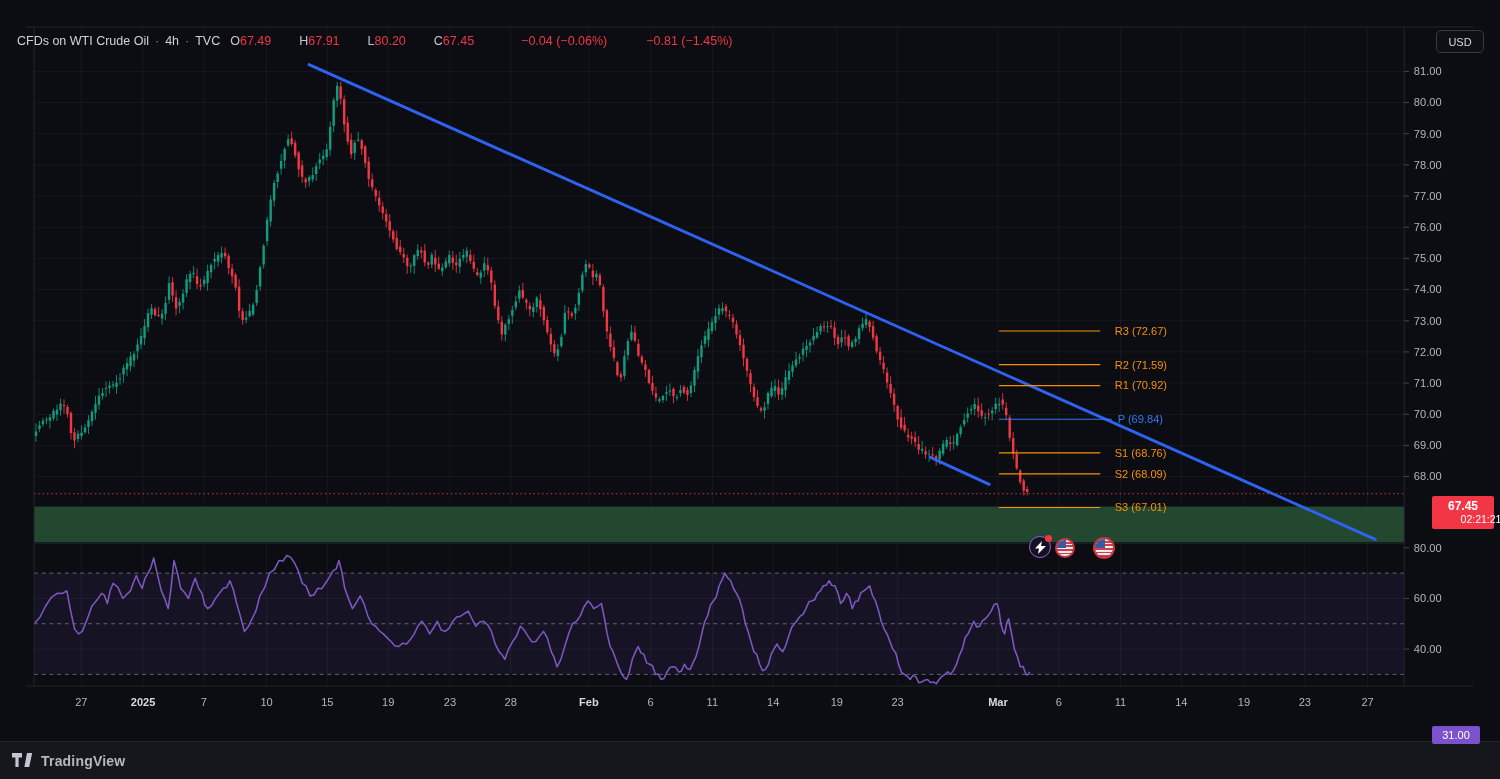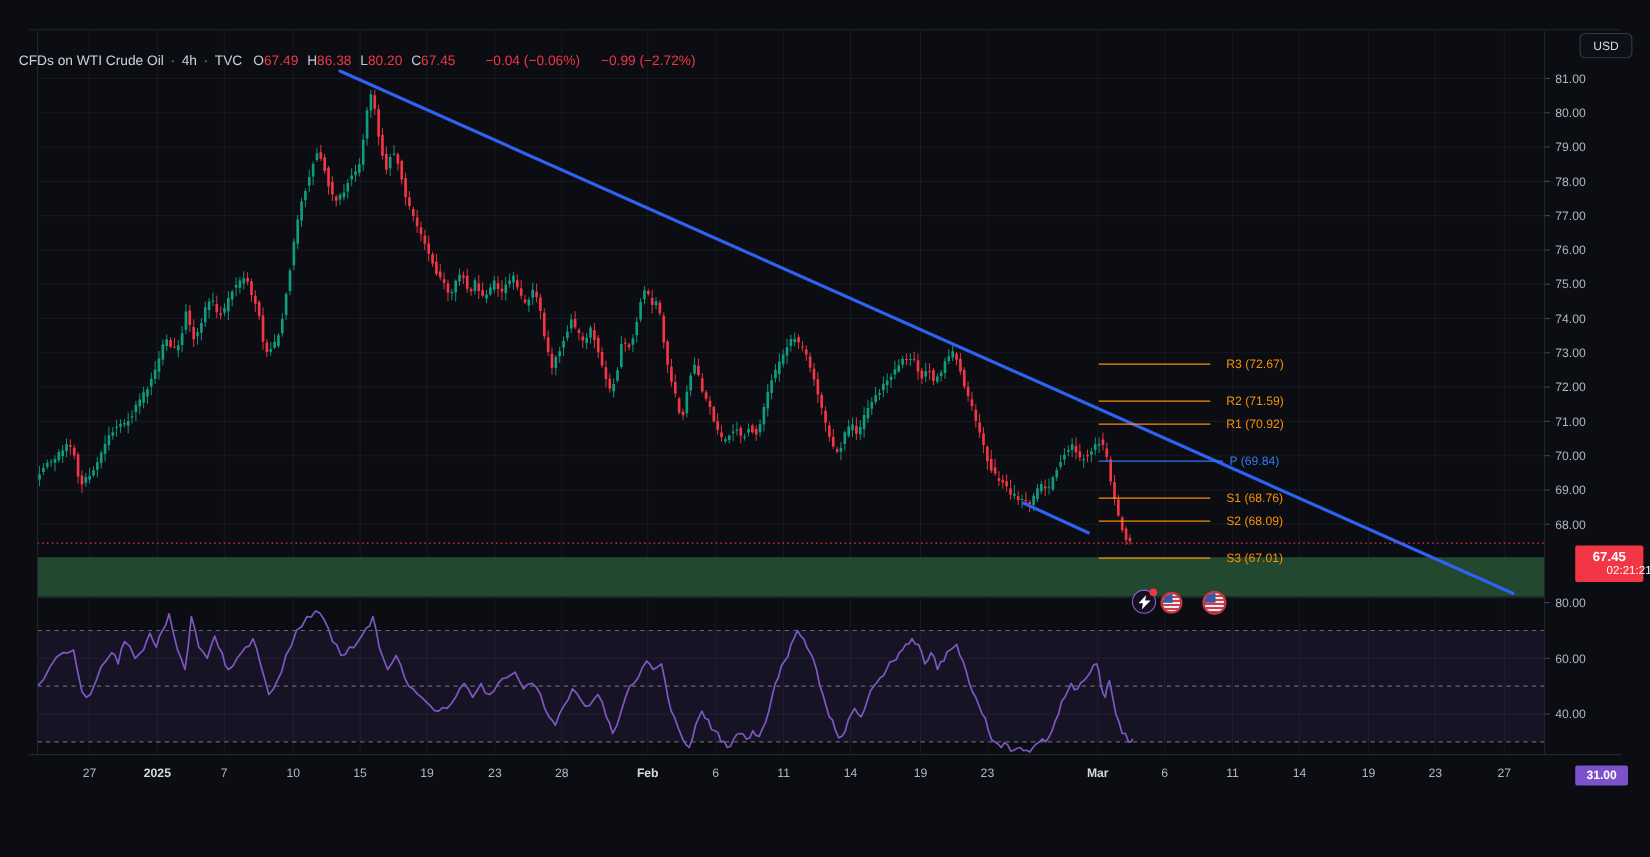--- a/index.html
+++ b/index.html
@@ -4,41 +4,41 @@
 <style>
   * { margin:0; padding:0; box-sizing:border-box; }
   html,body { width:1500px; height:779px; background:#0b0d12; overflow:hidden;
     font-family:"Liberation Sans","DejaVu Sans",sans-serif; }
   #stage { position:relative; width:1500px; height:779px; background:#0b0d12; }
 
   .top-bar { position:absolute; left:0; top:0; width:1500px; height:26px;
     background:#15171c; border-bottom:1px solid #23262e; display:flex; align-items:center; }
   .top-bar span { margin-left:12px; color:#e4e6ea; font-size:12px; font-weight:bold; letter-spacing:.1px; }
 
-  .symbol-bar { position:absolute; left:17px; top:48px; display:flex; align-items:center;
+  .symbol-bar { position:absolute; left:17px; top:34px; display:flex; align-items:center;
     font-size:12.5px; color:#ced2da; white-space:nowrap; z-index:5; }
   .symbol-bar .sep { color:#8a8f99; margin:0 6px; }
-  .symbol-bar .ohlc { margin-left:10px; display:flex; }
+  .symbol-bar .ohlc { margin-left:10px; display:flex;gap:20px; }
   .symbol-bar .ohlc .pair { margin-right:8px; }
   .symbol-bar .ohlc .k { color:#c4c8d0; }
   .symbol-bar .ohlc .v { color:#f23645; }
   .symbol-bar .chg { color:#f23645; margin-left:19px; }
 
   .usd-btn { position:absolute; left:1436px; top:30px; width:48px; height:23px;
     border:1px solid #363a45; border-radius:5px; color:#d6d9de; font-size:11px; font-weight:normal;
     display:flex; align-items:center; justify-content:center; background:#0e1016; z-index:6; }
 
   .price-tag { position:absolute; left:1432px; top:496px; width:62px; height:33px; background:#f23645;
     border-radius:2px; color:#fff; display:flex; flex-direction:column; align-items:center;
     justify-content:center; z-index:6; }
   .price-tag .p { font-size:12px; font-weight:bold; line-height:13px; }
   .price-tag .c { font-size:10.5px; line-height:12px;padding-left:36px; }
 
-  .rsi-tag { position:absolute; left:1432px; top:696px; width:48px; height:18px; background:#7b52cc;
-    border-radius:2px; color:#fff; font-size:11px; font-weight:bold; display:flex; align-items:center;
+  .rsi-tag { position:absolute; left:1432px; top:726px; width:48px; height:18px; background:#7b52cc;
+    border-radius:2px; color:#fff; font-size:11px; font-weight:normal; display:flex; align-items:center;
     justify-content:center; z-index:6; }
 
   .evt { position:absolute; border-radius:50%; z-index:5; }
   .evt-bolt { left:1029px; top:536px; width:22px; height:22px; background:#151022;
     border:1.5px solid #9061d8; display:flex; align-items:center; justify-content:center; }
   .evt-bolt svg { display:block; }
   .evt-bolt .dot { position:absolute; right:-2px; top:-2px; width:7px; height:7px;
     border-radius:50%; background:#f23645; }
   .flag { overflow:hidden; border:2px solid #c63540;
     background:repeating-linear-gradient(180deg,#e9edf2 0 1.8px,#cf3e4a 1.8px 3.6px); }
@@ -188,25 +188,25 @@
     </svg>
 
   <div class="symbol-bar">
     <span>CFDs on WTI Crude Oil</span>
     <span class="sep">·</span>
     <span>4h</span>
     <span class="sep">·</span>
     <span>TVC</span>
     <span class="ohlc" id="ohlc-row">
         <span class="pair"><span class="k">O</span><span class="v">67.49</span></span>
-        <span class="pair"><span class="k">H</span><span class="v">86.38</span></span>
+        <span class="pair"><span class="k">H</span><span class="v">67.91</span></span>
         <span class="pair"><span class="k">L</span><span class="v">80.20</span></span>
         <span class="pair"><span class="k">C</span><span class="v">67.45</span></span>
         <span class="chg">−0.04 (−0.06%)</span>
-        <span class="chg">−0.99 (−2.72%)</span>
+        <span class="chg">−0.81 (−1.45%)</span>
       </span>
   </div>
 
   <div class="usd-btn">USD</div>
 
   <div class="price-tag">
     <div class="p">67.45</div>
     <div class="c">02:21:21</div>
   </div>
 
@@ -218,14 +218,23 @@
     </svg>
     <span class="dot"></span>
   </div>
   <div class="evt flag flag1">
     <span class="canton"></span>
   </div>
   <div class="evt flag flag2">
     <span class="canton"></span>
   </div>
 
+  <div class="bottom-bar">
+    <div class="tv-logo">
+      <svg width="22" height="15" viewBox="0 0 22 15">
+        <path d="M0 0 H10 V4.5 H6.6 V14 H3.4 V4.5 H0 Z" fill="#c4c7cd"></path>
+        <path d="M11 0 H16.2 L13.2 14 H8.4 Z" fill="#c4c7cd" transform="translate(4,0) skewX(0)"></path>
+      </svg>
+      <span class="txt">TradingView</span>
+    </div>
+  </div>
 
 </div>
 
 </body></html>

